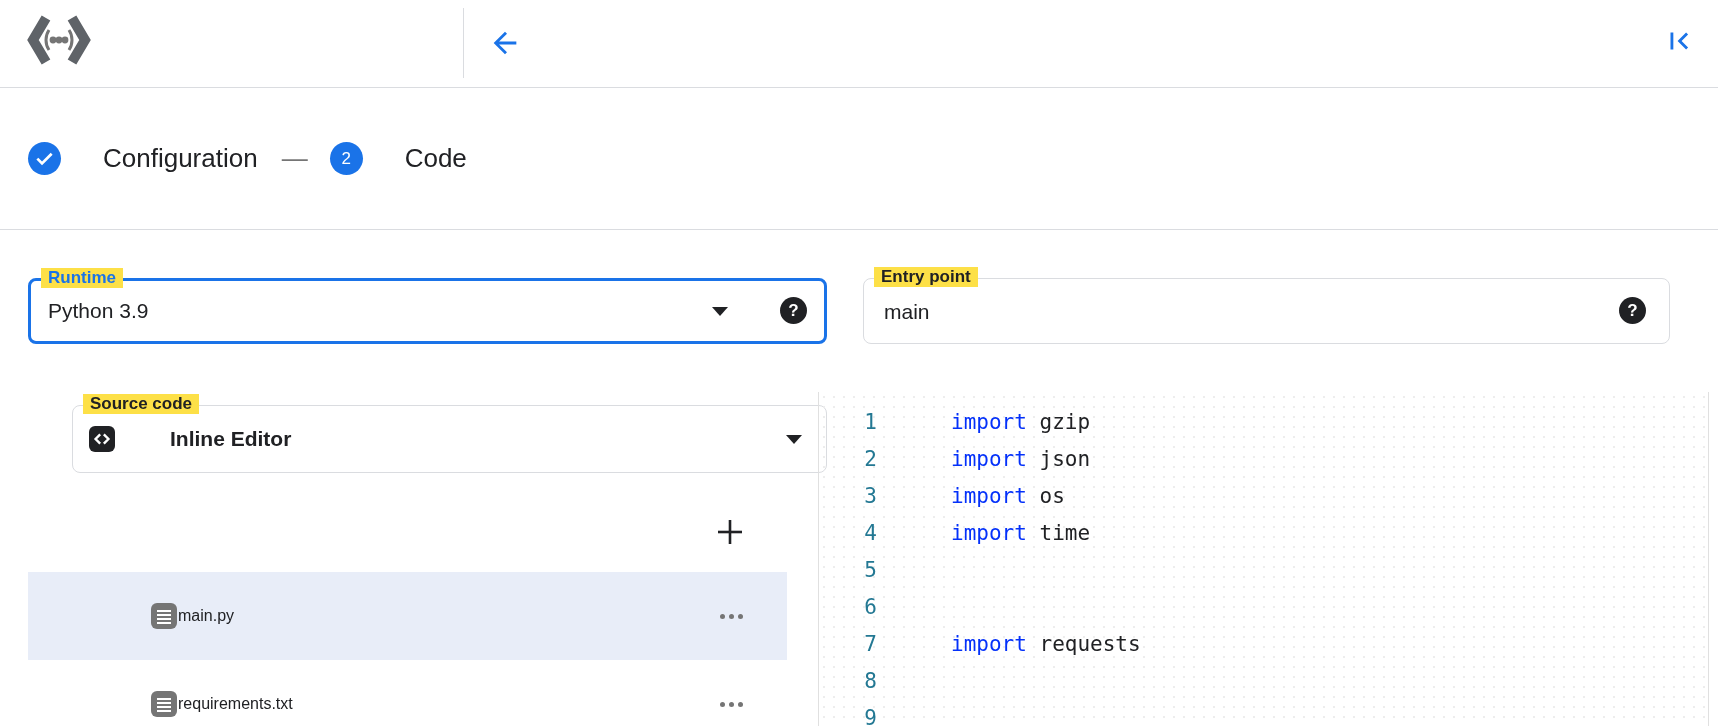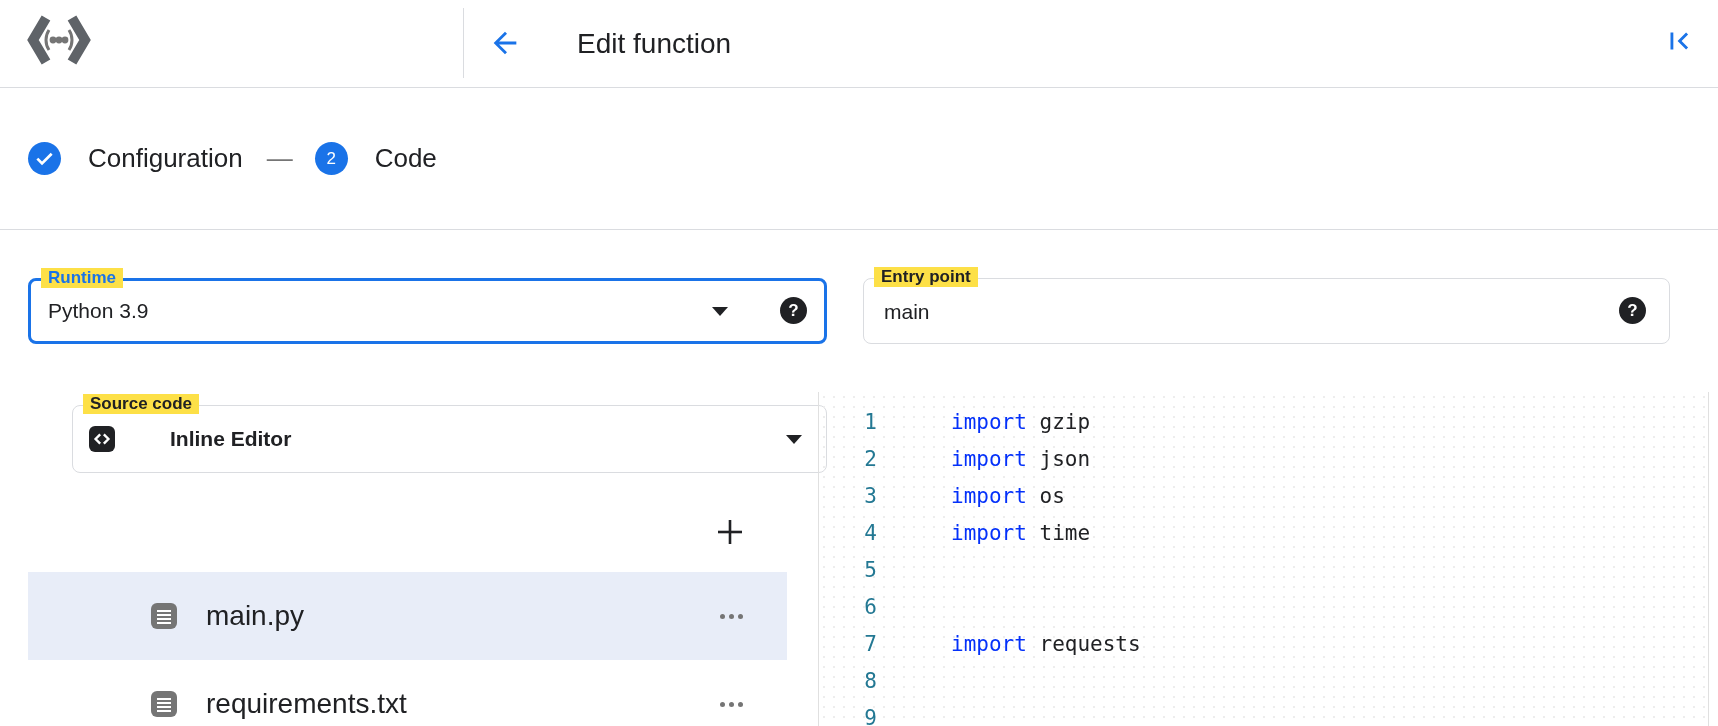--- a/index.html
+++ b/index.html
@@ -16,21 +16,21 @@
             justify-content:center;cursor:pointer;border-radius:50%;}
   .page-title{position:absolute;left:577px;top:0;height:87px;display:flex;align-items:center;font-size:28px;}
   .collapse-btn{position:absolute;left:1660px;top:22px;width:38px;height:38px;display:flex;align-items:center;
                 justify-content:center;cursor:pointer;}
   
   .stepper{position:absolute;left:0;top:88px;width:1718px;height:142px;border-bottom:1px solid var(--divider,#dadce0);
            display:flex;align-items:center;padding-left:28px;box-sizing:border-box;background:#fff;}
   .step{display:flex;align-items:center;cursor:pointer;}
   .step-circle{width:33px;height:33px;border-radius:50%;background:var(--accent,#1a73e8);display:flex;
                align-items:center;justify-content:center;color:#fff;font-size:17px;flex:0 0 auto;}
-  .step-label{margin-left:27px;font-size:26px;}
+  .step-label{margin-left:42px;font-size:26px;}
   .step-connector{margin:0 22px 0 24px;color:#757575;font-size:26px;}
   
   .field{position:absolute;box-sizing:border-box;border-radius:8px;background:#fff;}
   .field .flabel{position:absolute;top:-12px;left:10px;background:#fde047;padding:0 7px;font-size:17px;
                  font-weight:700;line-height:20px;}
   .field .fvalue{position:absolute;left:17px;top:0;bottom:0;display:flex;align-items:center;font-size:21px;}
   .runtime-box{left:28px;top:278px;width:799px;height:66px;border:3px solid var(--accent,#1a73e8);cursor:pointer;}
   .runtime-box .flabel{color:var(--accent,#1a73e8);top:-13px;}
   .entry-box{left:863px;top:278px;width:807px;height:66px;border:1px solid var(--divider,#dadce0);}
   .entry-input{position:absolute;left:18px;top:0;height:100%;width:700px;border:none;outline:none;
@@ -46,21 +46,21 @@
   .runtime-box .help{right:17px;}
   .entry-box .help{right:23px;}
   .code-chip{position:absolute;left:16px;top:50%;margin-top:-13px;width:26px;height:26px;border-radius:6px;
              background:#202124;display:flex;align-items:center;justify-content:center;}
   
   .add-btn{position:absolute;left:711px;top:513px;width:38px;height:38px;display:flex;align-items:center;
            justify-content:center;cursor:pointer;}
   .file-row{position:absolute;left:28px;width:759px;height:88px;display:flex;align-items:center;
             padding-left:122px;box-sizing:border-box;cursor:pointer;background:#fff;}
   .file-row.selected{background:var(--selected,#e8edf8);}
-  .file-row .fname{margin-left:28px;font-size:28px;}
+  .file-row .fname{font-size:16px;}
   .more-btn{margin-left:auto;margin-right:42px;display:flex;gap:4px;cursor:pointer;padding:6px 2px;}
   .more-btn i{width:5px;height:5px;border-radius:50%;background:#757575;}
   .row-main{top:572px;}
   .row-req{top:660px;}
   
   .panel-divider{position:absolute;left:818px;top:392px;width:1px;height:334px;background:#e0e0e0;}
   .editor{position:absolute;left:819px;top:392px;width:889px;height:334px;padding-top:11px;box-sizing:border-box;
           background-image:radial-gradient(circle,#ededed 1px,transparent 1.3px);background-size:10px 10px;cursor:text;}
   .code-line{display:flex;height:37px;align-items:center;font-family:"DejaVu Sans Mono","Liberation Mono",monospace;
              font-size:21px;white-space:pre;}
@@ -83,21 +83,20 @@
       <circle cx="27" cy="27" r="3.4" fill="#757575"></circle>
       <circle cx="33" cy="27" r="3.4" fill="#757575"></circle>
       <circle cx="39" cy="27" r="3.4" fill="#757575"></circle>
     </svg>
     <div class="header-vdivider"></div>
     <div class="back-btn">
       <svg width="34" height="34" viewBox="0 0 24 24">
         <path d="M20 11H7.83l5.59-5.59L12 4l-8 8 8 8 1.41-1.41L7.83 13H20v-2z" fill="#1a73e8"></path>
       </svg>
     </div>
-    <div class="page-title">Edit function</div>
     <div class="collapse-btn">
       <svg width="34" height="34" viewBox="0 0 24 24">
         <path d="M18.41 16.59 13.82 12l4.59-4.59L17 6l-6 6 6 6zM6 6h2v12H6z" fill="#1a73e8"></path>
       </svg>
     </div>
   </div>
 
   <div class="stepper">
     <div class="step">
       <span class="step-circle">

